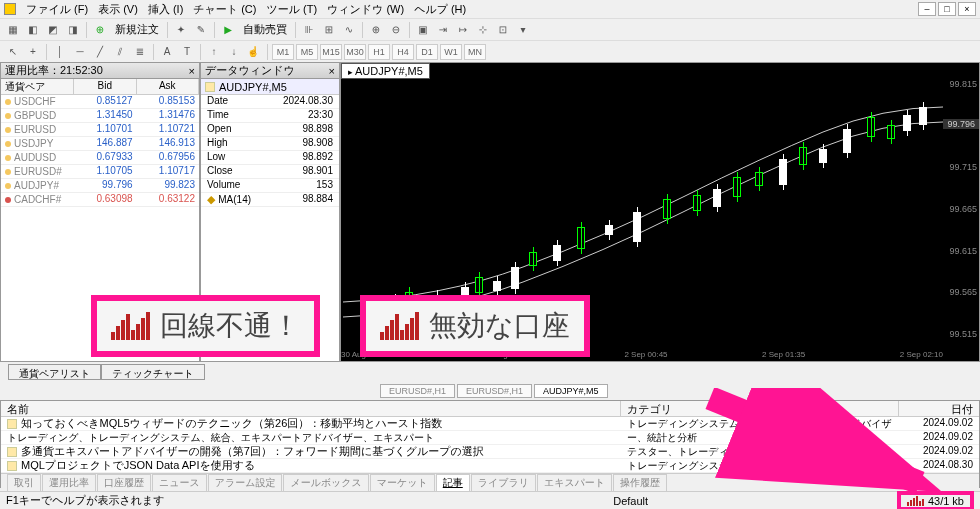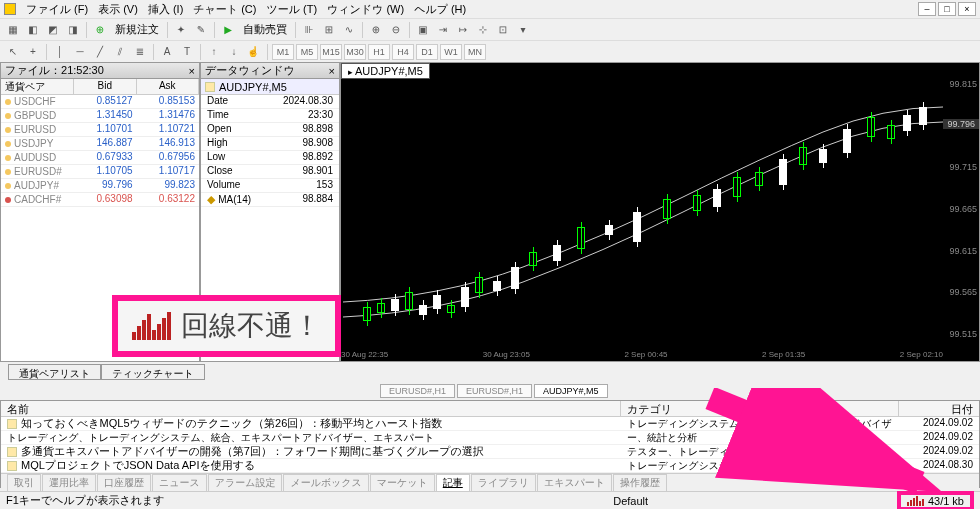--- a/index.html
+++ b/index.html
@@ -35,21 +35,21 @@
 .chart{flex:1;background:#000;position:relative;border:1px solid #999}
 .chart-tab{position:absolute;top:0;left:0;background:#fff;color:#000;font-size:9px;padding:1px 6px;border:1px solid #555}
 .chart-body{position:absolute;inset:14px 36px 20px 2px}
 .candle{position:absolute;width:8px;background:#000;border:1px solid #0f0}
 .candle.w{background:#fff;border:1px solid #fff}
 .chart-scale{position:absolute;right:0;top:14px;bottom:20px;width:36px;display:flex;flex-direction:column;justify-content:space-between;padding:2px}
 .chart-scale div{color:#888;font-size:9px;text-align:right}
 .price-label{position:absolute;right:0;background:#333;color:#ccc;font-size:9px;padding:0 4px}
 .x-axis{position:absolute;bottom:0;left:0;right:36px;height:14px;display:flex;justify-content:space-between;align-items:center}
 .x-axis div{color:#888;font-size:8px}
-.overlay-row{position:absolute;top:295px;left:112px;display:flex;gap:40px;z-index:50}
+.overlay-row{position:absolute;top:295px;left:91px;display:flex;gap:40px;z-index:50}
 .overlay-box{border:6px solid #ff1493;background:#f5f5f5;padding:6px 14px;display:flex;align-items:center;gap:10px}
 .overlay-box .bars{display:flex;gap:1px;align-items:flex-end}
 .overlay-box .bars span{width:4px;background:#b22}
 .overlay-box .txt{font-size:28px;color:#444}
 .mw-tabs{height:20px;display:flex;gap:0;padding:2px 8px}
 .mw-tabs div{padding:2px 10px;border:1px solid #999;background:#f0f0f0;font-size:10px}
 .chart-tabs-row{height:18px;background:#f0f0f0;display:flex;align-items:center;padding:0 380px;gap:2px}
 .chart-tabs-row div{padding:1px 8px;border:1px solid #aaa;font-size:9px;color:#888;background:#fafafa}
 .chart-tabs-row div.active{background:#fff;color:#000}
 .terminal{height:88px;background:#fff;border:1px solid #999;display:flex;flex-direction:column}
@@ -149,21 +149,21 @@
       <div class="tf">D1</div>
       <div class="tf">W1</div>
       <div class="tf">MN</div>
     </div>
 </div>
 
 <div class="main-row">
 
   <div class="market-watch">
     <div class="mw-header">
-      <span>ファイル：21:52:30</span>
+      <span>運用比率：21:52:30</span>
       <span>×</span>
     </div>
     <div class="mw-cols">
       <div>通貨ペア</div>
       <div>Bid</div>
       <div>Ask</div>
     </div>
     <div class="mw-rows" id="mw-rows">
         <div class="mw-row">
           <div><span class="sym-dot" style="background:#f5c860"></span>USDCHF</div>
@@ -374,20 +374,33 @@
         <span style="height:8px"></span>
         <span style="height:14px"></span>
         <span style="height:20px"></span>
         <span style="height:26px"></span>
         <span style="height:10px"></span>
         <span style="height:16px"></span>
         <span style="height:22px"></span>
         <span style="height:28px"></span>
       </div>
     <div class="txt">回線不通！</div>
+  </div>
+  <div class="overlay-box">
+    <div class="bars">
+        <span style="height:8px"></span>
+        <span style="height:14px"></span>
+        <span style="height:20px"></span>
+        <span style="height:26px"></span>
+        <span style="height:10px"></span>
+        <span style="height:16px"></span>
+        <span style="height:22px"></span>
+        <span style="height:28px"></span>
+      </div>
+    <div class="txt">無効な口座</div>
   </div>
 </div>
 
 <svg class="pink-arrow" style="top:388px;left:700px" width="250" height="110">
   <defs>
       <marker id="ah" markerWidth="10" markerHeight="10" refX="8" refY="3" orient="auto">
         <path d="M0,0 L0,6 L9,3 z" fill="#ff1493"></path>
       </marker>
     </defs>
   <line x1="10" y1="10" x2="220" y2="95" stroke="#ff1493" stroke-width="24" marker-end="url(#ah)"></line>

